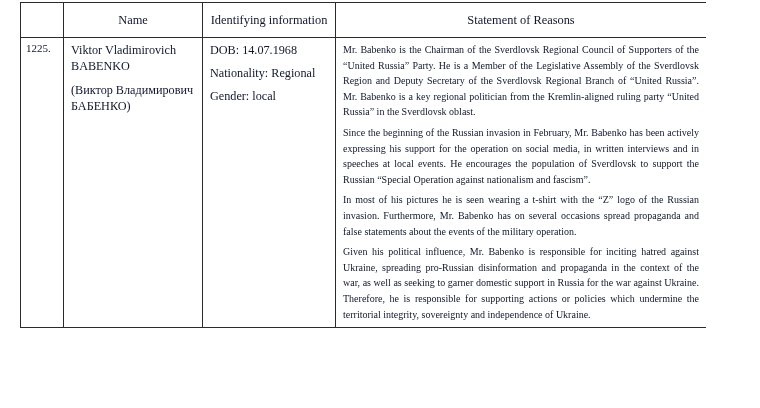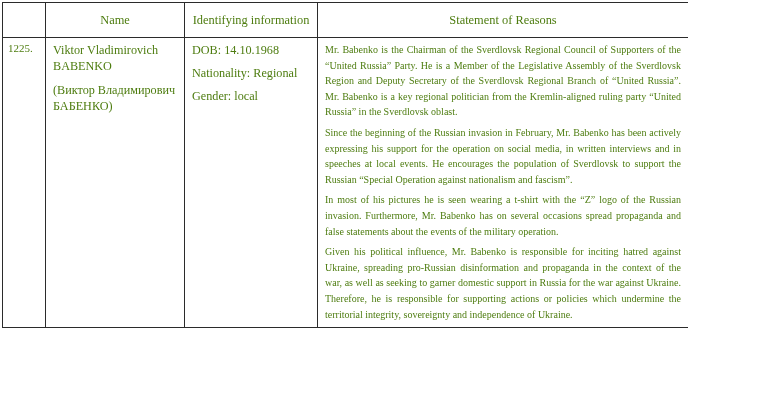--- a/index.html
+++ b/index.html
@@ -8,21 +8,22 @@
     background: #ffffff;
   }
   .page {
     width: 688px;
     height: 408px;
     background: #ffffff;
     overflow: hidden;
     box-sizing: border-box;
     padding: 2px 2px 0 2px;
     font-family: "Liberation Serif", "DejaVu Serif", serif;
-    color: #4d7c0f;
+    color: #0f172a;
+    margin-left: 18px;
   }
   table.sanctions {
     border-collapse: collapse;
     table-layout: fixed;
     width: 755px;
   }
   table.sanctions th,
   table.sanctions td {
     border: 1px solid #2b2b2b;
     vertical-align: top;
@@ -99,21 +100,21 @@
       </tr>
     </thead>
     <tbody>
       <tr>
         <td class="cell-num">1225.</td>
         <td class="cell-name">
           <p>Viktor Vladimirovich BABENKO</p>
           <p>(Виктор Владимирович БАБЕНКО)</p>
         </td>
         <td class="cell-id">
-          <p>DOB: 14.10.1968</p>
+          <p>DOB: 14.07.1968</p>
           <p>Nationality: Regional</p>
           <p>Gender: local</p>
         </td>
         <td class="cell-stmt">
           <p>Mr. Babenko is the Chairman of the Sverdlovsk Regional Council of Supporters of the “United Russia” Party. He is a Member of the Legislative Assembly of the Sverdlovsk Region and Deputy Secretary of the Sverdlovsk Regional Branch of “United Russia”. Mr. Babenko is a key regional politician from the Kremlin-aligned ruling party “United Russia” in the Sverdlovsk oblast.</p>
           <p>Since the beginning of the Russian invasion in February, Mr. Babenko has been actively expressing his support for the operation on social media, in written interviews and in speeches at local events. He encourages the population of Sverdlovsk to support the Russian “Special Operation against nationalism and fascism”.</p>
           <p>In most of his pictures he is seen wearing a t-shirt with the “Z” logo of the Russian invasion. Furthermore, Mr. Babenko has on several occasions spread propaganda and false statements about the events of the military operation.</p>
           <p>Given his political influence, Mr. Babenko is responsible for inciting hatred against Ukraine, spreading pro-Russian disinformation and propaganda in the context of the war, as well as seeking to garner domestic support in Russia for the war against Ukraine. Therefore, he is responsible for supporting actions or policies which undermine the territorial integrity, sovereignty and independence of Ukraine.</p>
         </td>
         <td class="cell-date">21.7.2022</td>

